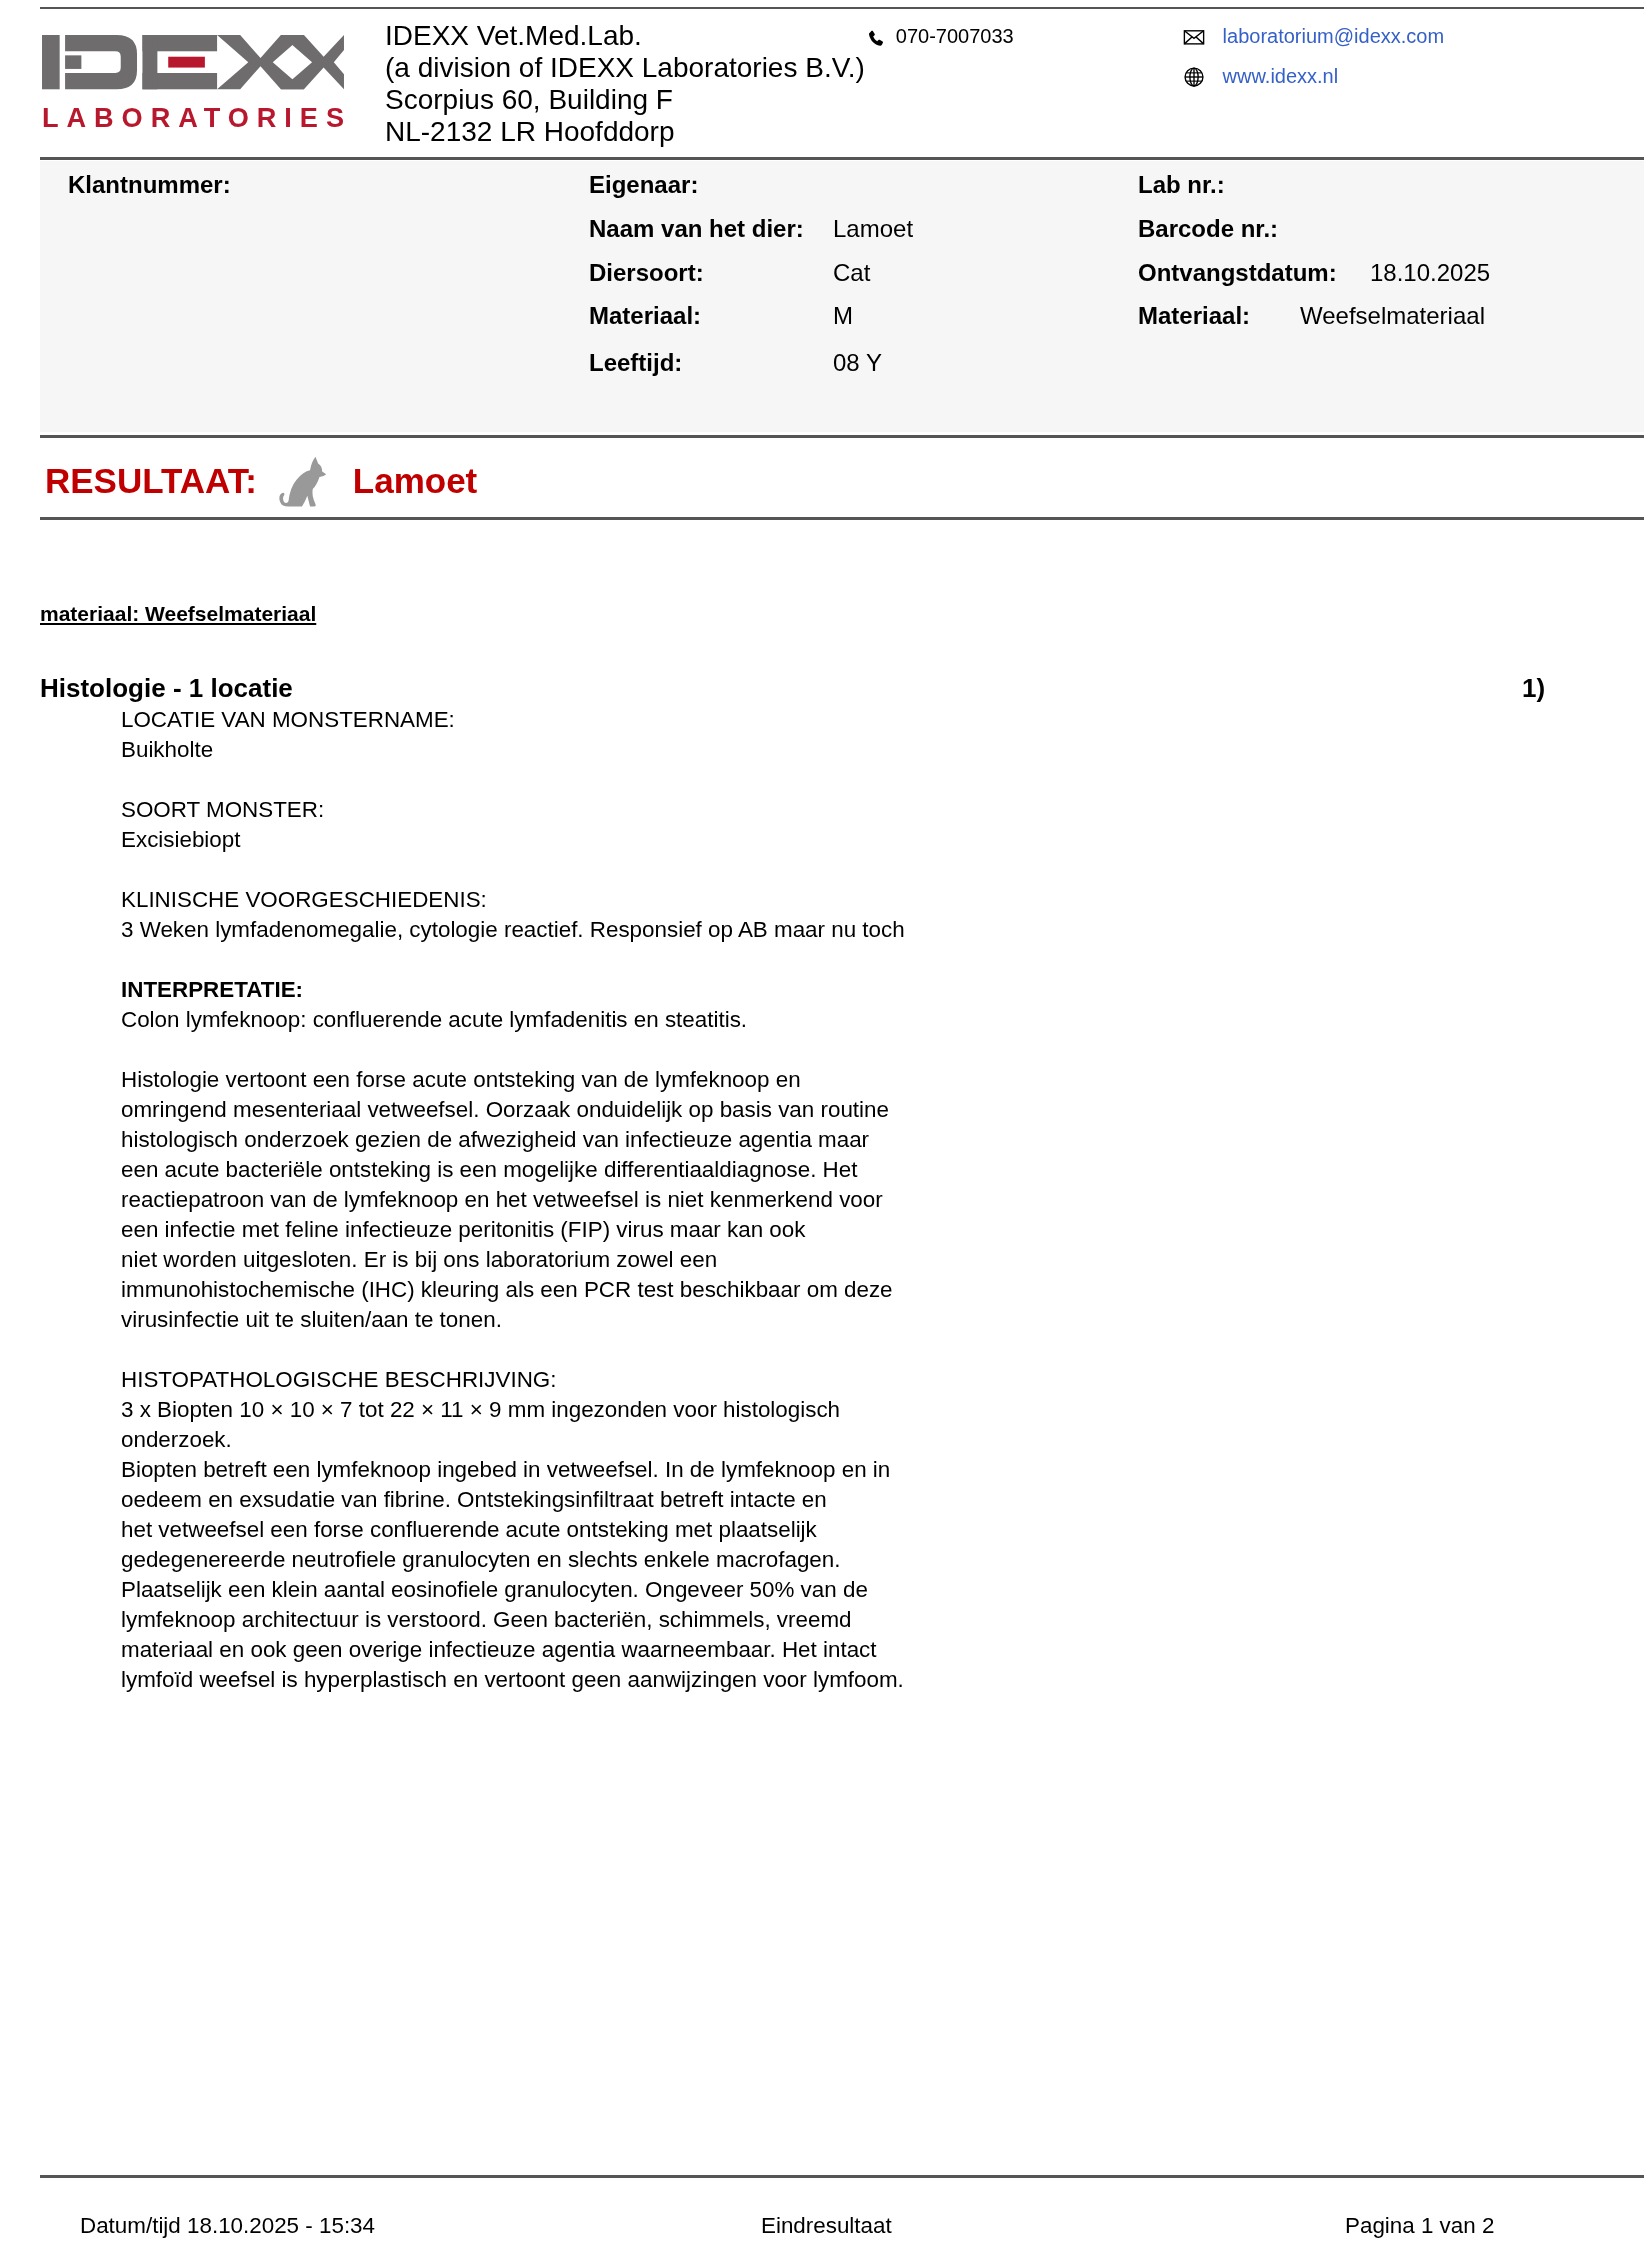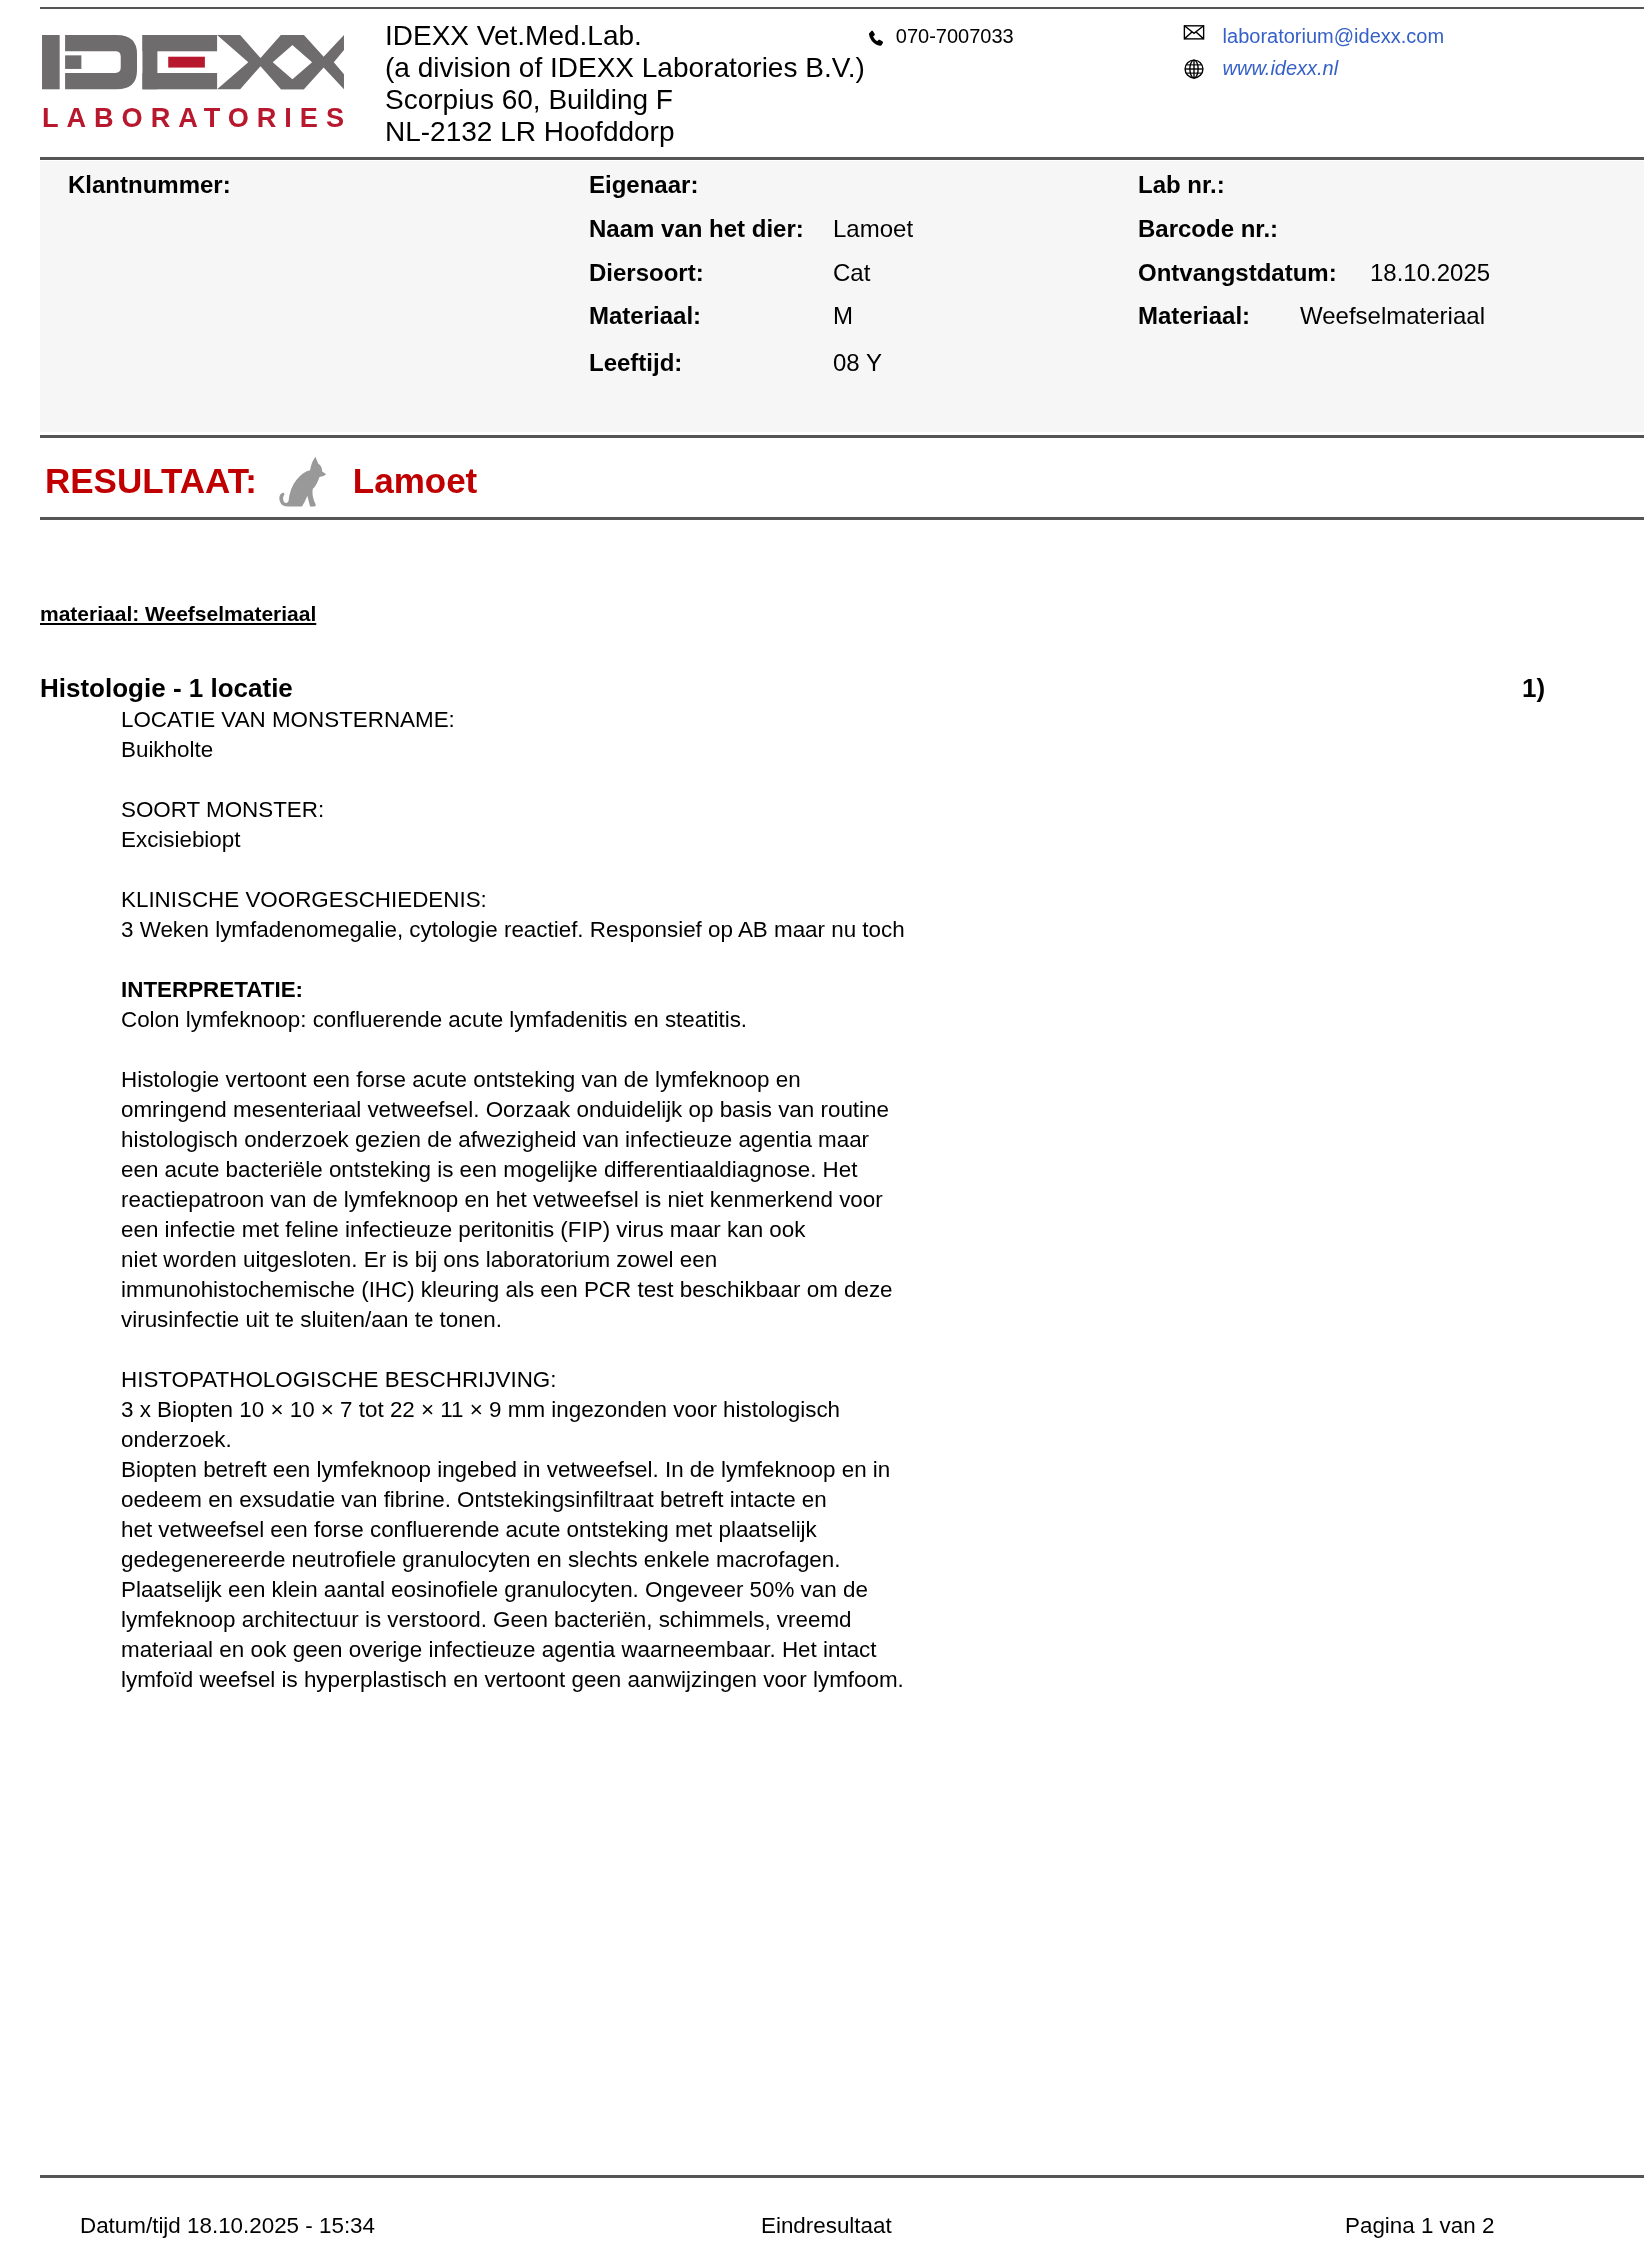--- a/index.html
+++ b/index.html
@@ -14,22 +14,22 @@
   .logo { left: 42px; top: 35px; width: 302px; height: 95px; }
   .logo svg { display: block; }
 
   
   .addr { left: 385px; top: 20.3px; font-size: 28px; line-height: 32px; }
   .addr div { white-space: nowrap; }
 
   .contact { font-size: 20px; line-height: 32px; white-space: nowrap; }
   .phone { left: 866px; top: 20.3px; display: flex; align-items: center; }
   .phone .ic { width: 20.3px; height: 20.3px; margin-right: 9.5px; }
-  .mail { left: 1183px; top: 20.3px; display: flex; }
-  .web  { left: 1183px; top: 52px; display: flex; align-items: center; font-style: italic; }
+  .mail { left: 1183px; top: 20.3px; display: flex; align-items: center; }
+  .web  { left: 1183px; top: 60px; display: flex; align-items: center; }
   .mail .ic, .web .ic { width: 22px; height: 22px; margin-right: 17.6px; }
   .link { color: #3560c8; text-decoration: none; }
 
   
   .infobox { left: 40px; top: 161px; width: 1604px; height: 271px; background: #f6f6f6; }
   .lbl { font-weight: bold; font-size: 24px; white-space: nowrap; }
   .val { font-size: 24px; white-space: nowrap; }
 
   
   .result { left: 45px; top: 454px; height: 54px; display: flex; align-items: center; color: #c00000; font-weight: bold; font-size: 35px; }

